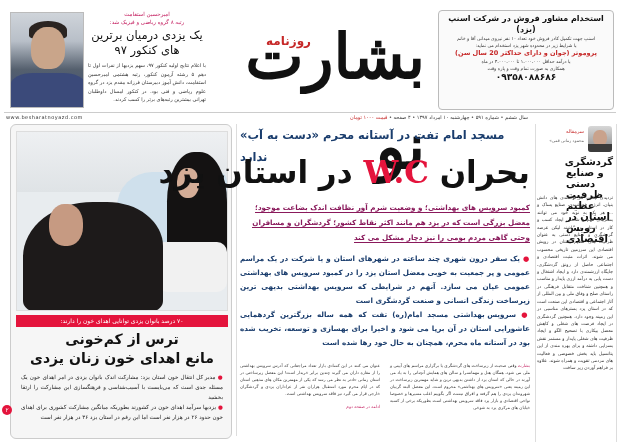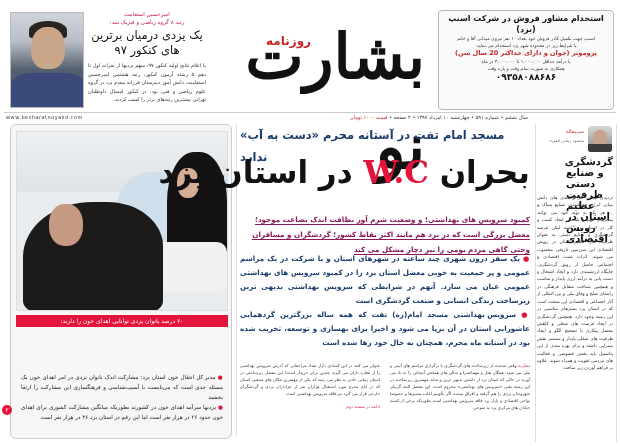--- a/index.html
+++ b/index.html
@@ -55,21 +55,21 @@
   .blood-kicker { position: absolute; left: 5px; top: 190px; width: 212px; height: 12px; background: #e4143c; color: #fff; font-size: 6px; text-align: center; line-height: 12px; }
   .blood-head { position: absolute; left: 5px; top: 205px; width: 212px; text-align: center; font-size: 14px; font-weight: bold; line-height: 19px; color: #111; }
   .blood-body { position: absolute; left: 10px; top: 247px; width: 202px; font-size: 5.6px; line-height: 10px; text-align: justify; color: #222; }
   .bullet { color: #e4143c; font-weight: bold; }
   .page-badge { left: 2px; top: 405px; width: 10px; height: 10px; border-radius: 50%; background: #e4143c; color: #fff; font-size: 6px; line-height: 10px; text-align: center; }
 
   
   .kicker-head { left: 240px; top: 124px; width: 290px; height: 22px; font-size: 11.5px; font-weight: bold; color: #1a3d6d; line-height: 22px; text-align: left; }
   .main-head { left: 236px; top: 148px; width: 294px; height: 48px; font-size: 31px; font-weight: bold; color: #111; line-height: 48px; text-align: center; white-space: nowrap; }
   .main-head .wc { color: #e4143c; font-family: "DejaVu Serif", serif; }
-  .sub-head { left: 240px; top: 212px; width: 290px; font-size: 7.2px; font-weight: bold; color: #8a1a5c; line-height: 15px; text-align: right; }
+  .sub-head { left: 240px; top: 200px; width: 290px; font-size: 7.2px; font-weight: bold; color: #8a1a5c; line-height: 15px; text-align: right; }
   .sub-head span { border-bottom: 1px solid #8a1a5c; }
   .lead { left: 240px; top: 252px; width: 290px; font-size: 7.2px; font-weight: bold; color: #1a3d6d; line-height: 14px; text-align: justify; }
   .lead .bullet { color: #e4143c; }
   .main-cols { left: 240px; top: 362px; width: 290px; height: 74px; }
   .mc-col { position: absolute; top: 0; width: 140px; font-size: 4.2px; line-height: 7px; color: #333; text-align: justify; }
   .mc-right { right: 0; }
   .mc-left { left: 0; }
   .mc-tag { color: #c2185b; }
   .mc-cont { color: #c2185b; margin-top: 6px; }
   .center-rule { left: 236px; top: 124px; width: 1px; height: 312px; background: #ddd; }
@@ -131,20 +131,24 @@
   <div class="blood-photo">
     <div class="bp-wall"></div>
     <div class="bp-chair"></div>
     <div class="bp-nurse"></div>
     <div class="bp-face2"></div>
     <div class="bp-coat"></div>
     <div class="bp-woman1"></div>
     <div class="bp-face1"></div>
   </div>
   <div class="blood-kicker">۷۰ درصد بانوان یزدی توانایی اهدای خون را دارند:</div>
+  <div class="blood-head">
+    <div>ترس از کم‌خونی</div>
+    <div>مانع اهدای خون زنان یزدی</div>
+  </div>
   <div class="blood-body">
     <div><span class="bullet">●</span> <span>مدیر کل انتقال خون استان یزد: مشارکت اندک بانوان یزدی در امر اهدای خون یک مسئله جدی است که می‌بایست با آسیب‌شناسی و فرهنگسازی این مشارکت را ارتقا بخشید</span></div>
     <div><span class="bullet">●</span> <span>یزدیها سرآمد اهدای خون در کشورند بطوریکه میانگین مشارکت کشوری برای اهدای خون حدود ۲۶ در هزار نفر است اما این رقم در استان یزد ۳۶ در هزار نفر است</span></div>
   </div>
 </div>
 <div class="abs page-badge">۲</div>
 
 <div class="abs center-rule"></div>
 
 <div class="abs kicker-head">مسجد امام تفت در آستانه محرم «دست به آب» ندارد</div>

